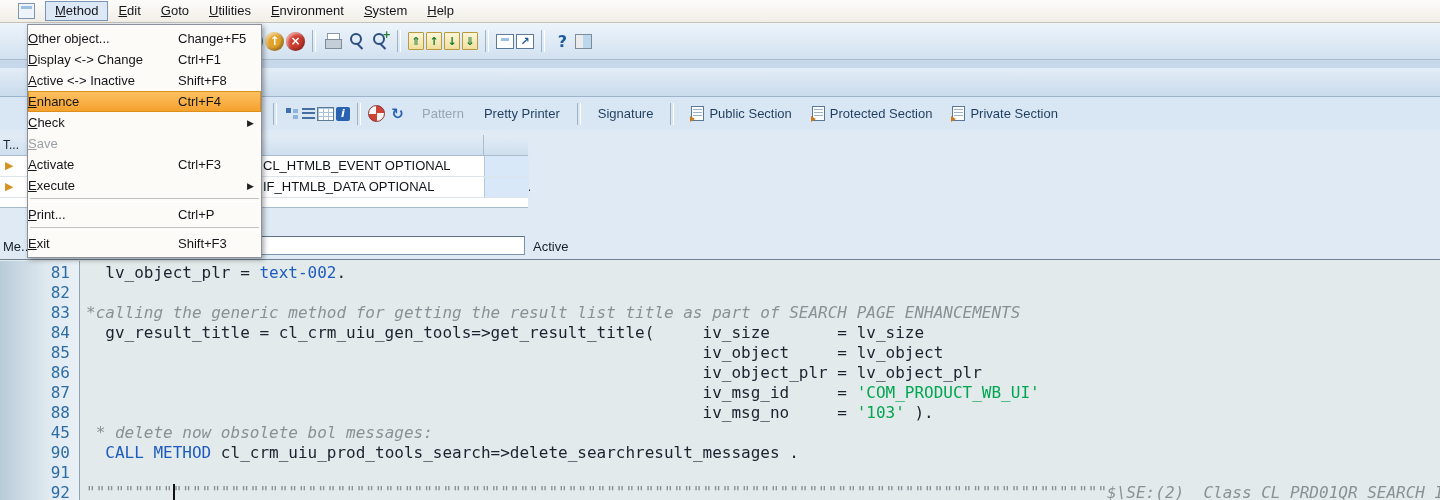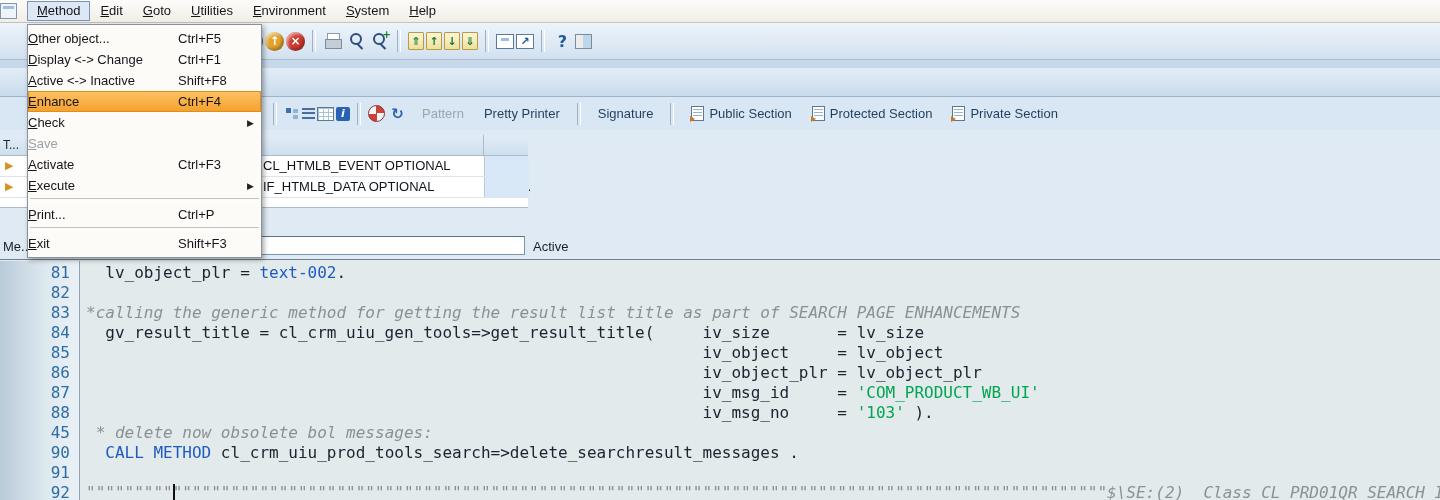--- a/index.html
+++ b/index.html
@@ -4,21 +4,21 @@
 <style>
   html,body{margin:0;padding:0;}
   body{
     width:1440px;height:500px;position:relative;overflow:hidden;
     background:#dbe8f4;font-family:"Liberation Sans",sans-serif;
     -webkit-font-smoothing:antialiased;
   }
   
   #menubar{position:absolute;top:0;left:0;right:0;height:22px;
     background:linear-gradient(#fdfcfa,#f1eee7);border-bottom:1px solid #c6c2b8;
-    display:flex;align-items:center;padding-left:0;font-size:13px;color:#15151a;}
+    display:flex;align-items:center;padding-left:18px;font-size:13px;color:#15151a;}
   #sysicon{width:15px;height:14px;border:1px solid #8096ac;background:#eef4fa;margin-right:10px;position:relative;}
   #sysicon::before{content:"";position:absolute;left:2px;top:2px;right:2px;height:3px;background:#9cc0e4;}
   .mb-item{padding:1px 9px 2px 9px;border:1px solid transparent;white-space:nowrap;}
   .mb-item.active{background:#dce8f6;border:1px solid #7a96b4;}
   
   #stdtb{position:absolute;top:23px;left:0;right:0;height:36px;
     background:linear-gradient(#edf4fb,#d2e1f0);border-bottom:1px solid #a9bccd;
     display:flex;align-items:center;padding-left:244px;}
   #std-icons,#app-icons,#app-buttons{display:flex;align-items:center;gap:2px;}
   .tb-sep{width:2px;height:22px;border-left:1px solid #9fb2c2;border-right:1px solid #ffffff;margin:0 5px;}
@@ -291,21 +291,21 @@
         <span class="num">92</span>
         <span class="body"><span class="c">""""""""""""""""""""""""""""""""""""""""""""""""""""""""""""""""""""""""""""""""""""""""""""""""""""""""""</span><span class="c">$\SE:(2)  Class CL_PRD01QR_SEARCH_IMPL,</span></span>
       </div>
     </div>
   <div id="caret" style="left: 172.76px; top: 224px;"></div>
 </div>
 
 <div id="method-menu">
     <div class="mi">
       <span><u>O</u>ther object...</span>
-      <span class="sc">Ctrl+F5</span>
+      <span class="sc">Change+F5</span>
     </div>
     <div class="mi">
       <span><u>D</u>isplay &lt;-&gt; Change</span>
       <span class="sc">Ctrl+F1</span>
     </div>
     <div class="mi">
       <span><u>A</u>ctive &lt;-&gt; Inactive</span>
       <span class="sc">Shift+F8</span>
     </div>
     <div class="mi hl">

